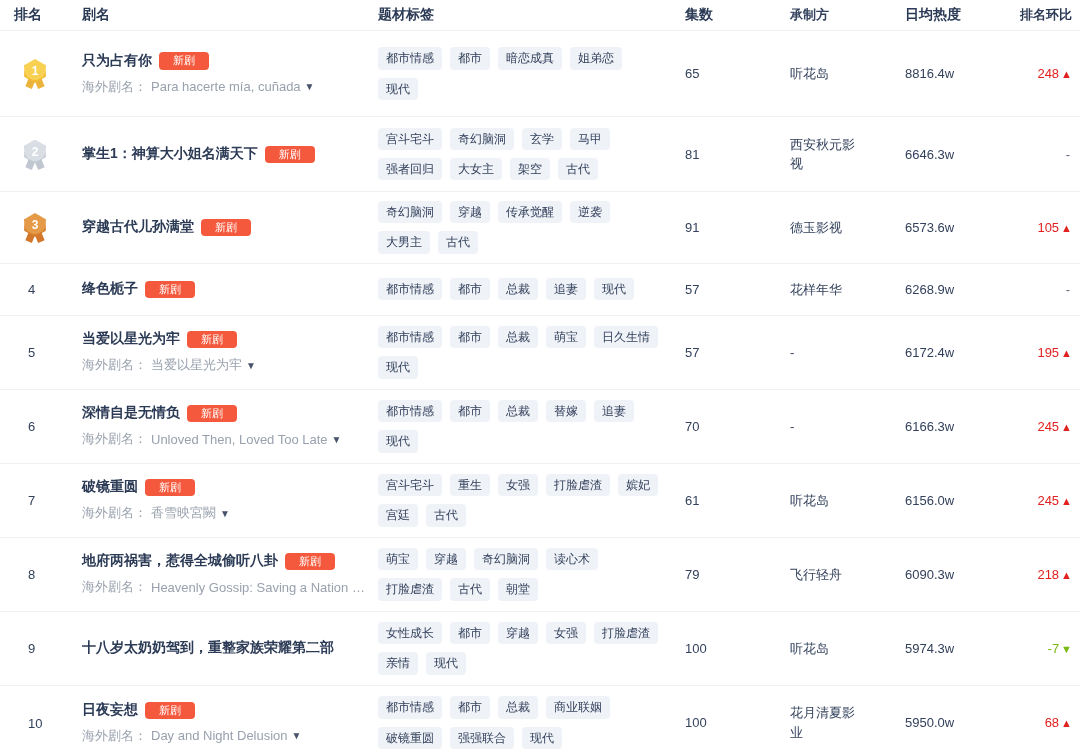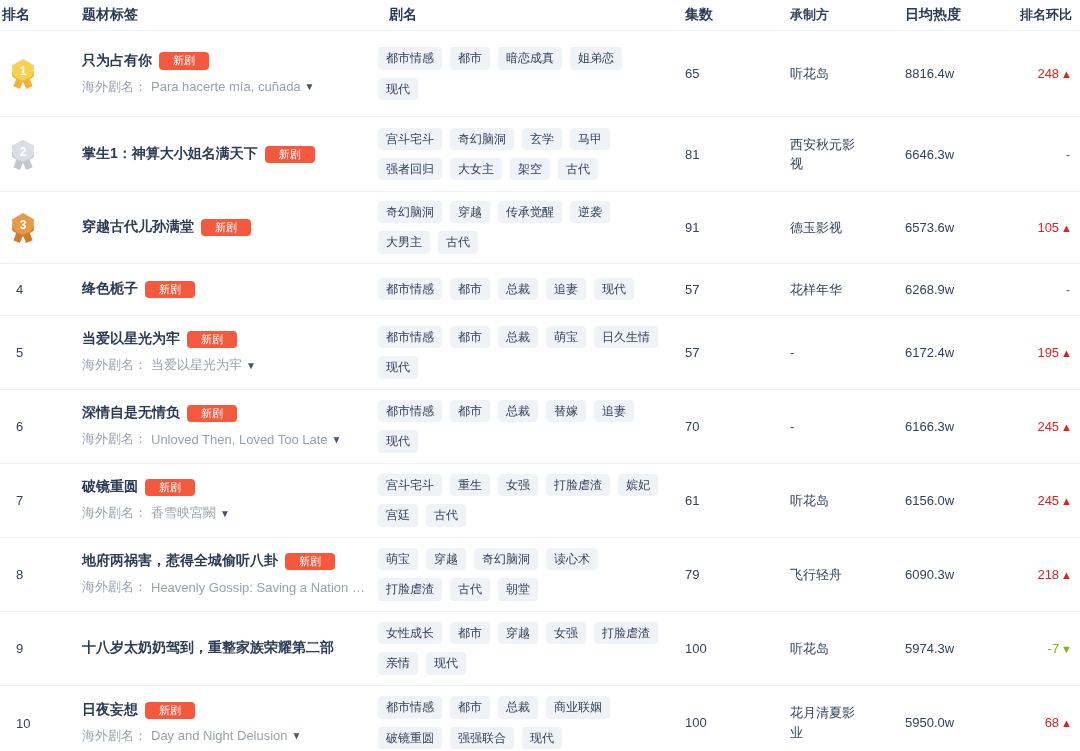--- a/index.html
+++ b/index.html
@@ -5,21 +5,21 @@
   * { margin:0; padding:0; box-sizing:border-box; }
   html,body { width:1080px; height:751px; overflow:hidden; background:#fff;
               font-family:"Liberation Sans","DejaVu Sans",sans-serif; }
   .table { width:1080px; }
 
   
   .thead { display:flex; align-items:center; height:31px; border-bottom:1px solid #eef0f4; }
   .th { font-size:14px; font-weight:700; color:#2b3a55; }
 
   
-  .col-rank    { width:82px;  padding-left:2px; flex:none; }
+  .col-rank    { width:82px;  padding-left:14px; flex:none; }
   .col-name    { width:296px; flex:none; padding-right:12px; }
   .col-tags    { width:307px; flex:none; padding-right:18px; }
   .col-eps     { width:105px; flex:none; }
   .col-prod    { width:115px; flex:none; padding-right:47px; }
   .col-heat    { width:100px; flex:none; }
   .col-change  { flex:1; text-align:right; padding-right:8px; }
 
   
   .tr { display:flex; align-items:center; border-bottom:1px solid #f1f2f6; padding:9px 0; min-height:74px; }
   .tr:nth-child(1){ min-height:86px; }
@@ -70,22 +70,22 @@
   .change-none { color:#5a6578; }
   .col-change  { font-size:13px; }
   .chg-arrow   { font-size:11px; margin-left:2px; }
 </style>
 </head>
 <body>
 
 <div class="table">
   <div class="thead">
     <div class="th col-rank">排名</div>
+    <div class="th col-name">剧名</div>
     <div class="th col-tags">题材标签</div>
-    <div class="th col-name">剧名</div>
     <div class="th col-eps">集数</div>
     <div class="th col-prod">承制方</div>
     <div class="th col-heat">日均热度</div>
     <div class="th col-change">排名环比</div>
   </div>
   <div class="tbody">
   <div class="tr has-medal">
     <div class="td col-rank">
       <div class="medal gold">
         <span class="hex">1</span>

